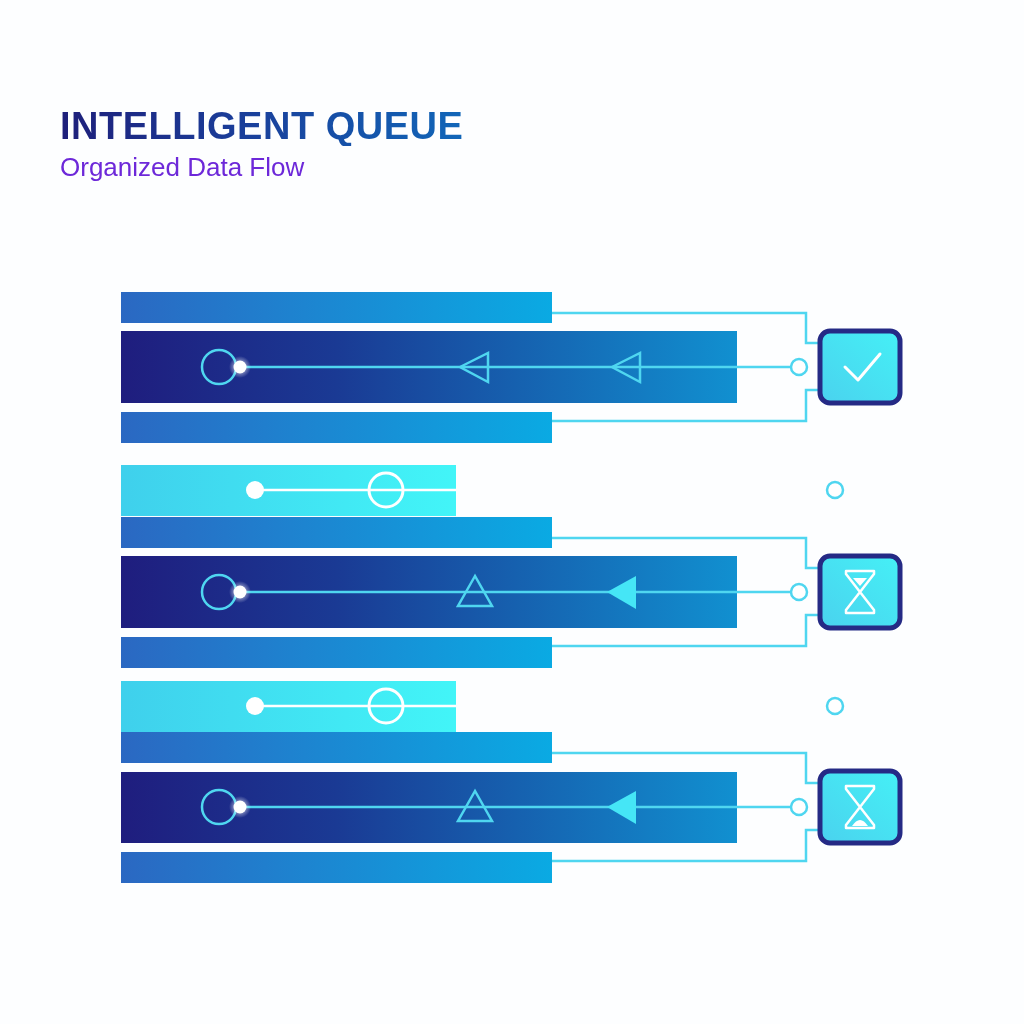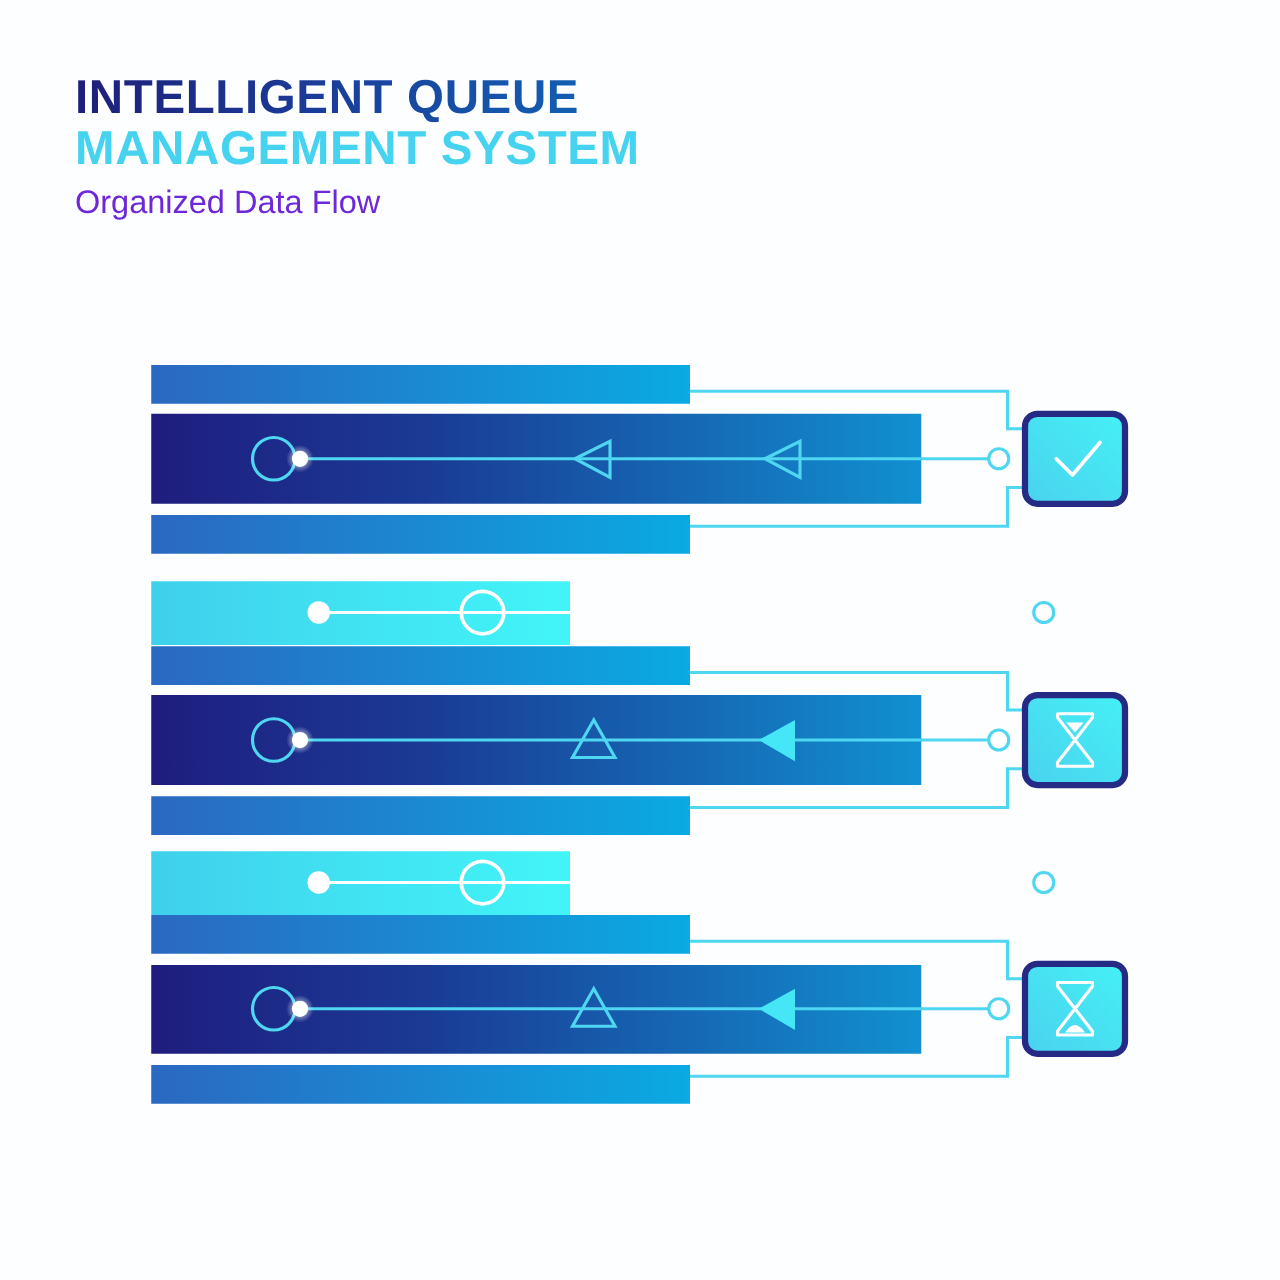--- a/index.html
+++ b/index.html
@@ -8,36 +8,36 @@
     background: #fdfeff;
     font-family: "Liberation Sans", sans-serif;
     position: relative;
   }
   .title-block { position: absolute; left: 60px; top: 58px; }
   .title-line1 {
     font-weight: 700; font-size: 38px; letter-spacing: 0.5px; line-height: 40px;
     background: linear-gradient(90deg, #1e1f7a 0%, #1a3e9a 45%, #1166b8 100%);
     -webkit-background-clip: text; background-clip: text; color: transparent;
     white-space: nowrap;
+    margin-top: 48px;
   }
   .title-line2 {
     font-weight: 700; font-size: 38px; letter-spacing: 0.5px; line-height: 42px;
     color: #45d3f0; white-space: nowrap;
   }
   .subtitle {
     font-size: 26px; color: #6d28d9; margin-top: 4px; line-height: 34px;
   }
   svg.diagram { position: absolute; left: 0; top: 0; }
 </style>
 </head>
 <body>
 
 <div class="title-block">
   <div class="title-line1">INTELLIGENT QUEUE</div>
-  <div class="title-line2">MANAGEMENT SYSTEM</div>
   <div class="subtitle">Organized Data Flow</div>
 </div>
 
 <svg class="diagram" width="1024" height="1024" viewBox="0 0 1024 1024">
   <defs>
     <linearGradient id="gDark" x1="0" x2="1" y1="0" y2="0">
       <stop offset="0" stop-color="#1f1d7e"></stop>
       <stop offset="0.35" stop-color="#1a3a94"></stop>
       <stop offset="1" stop-color="#1190d0"></stop>
     </linearGradient>

